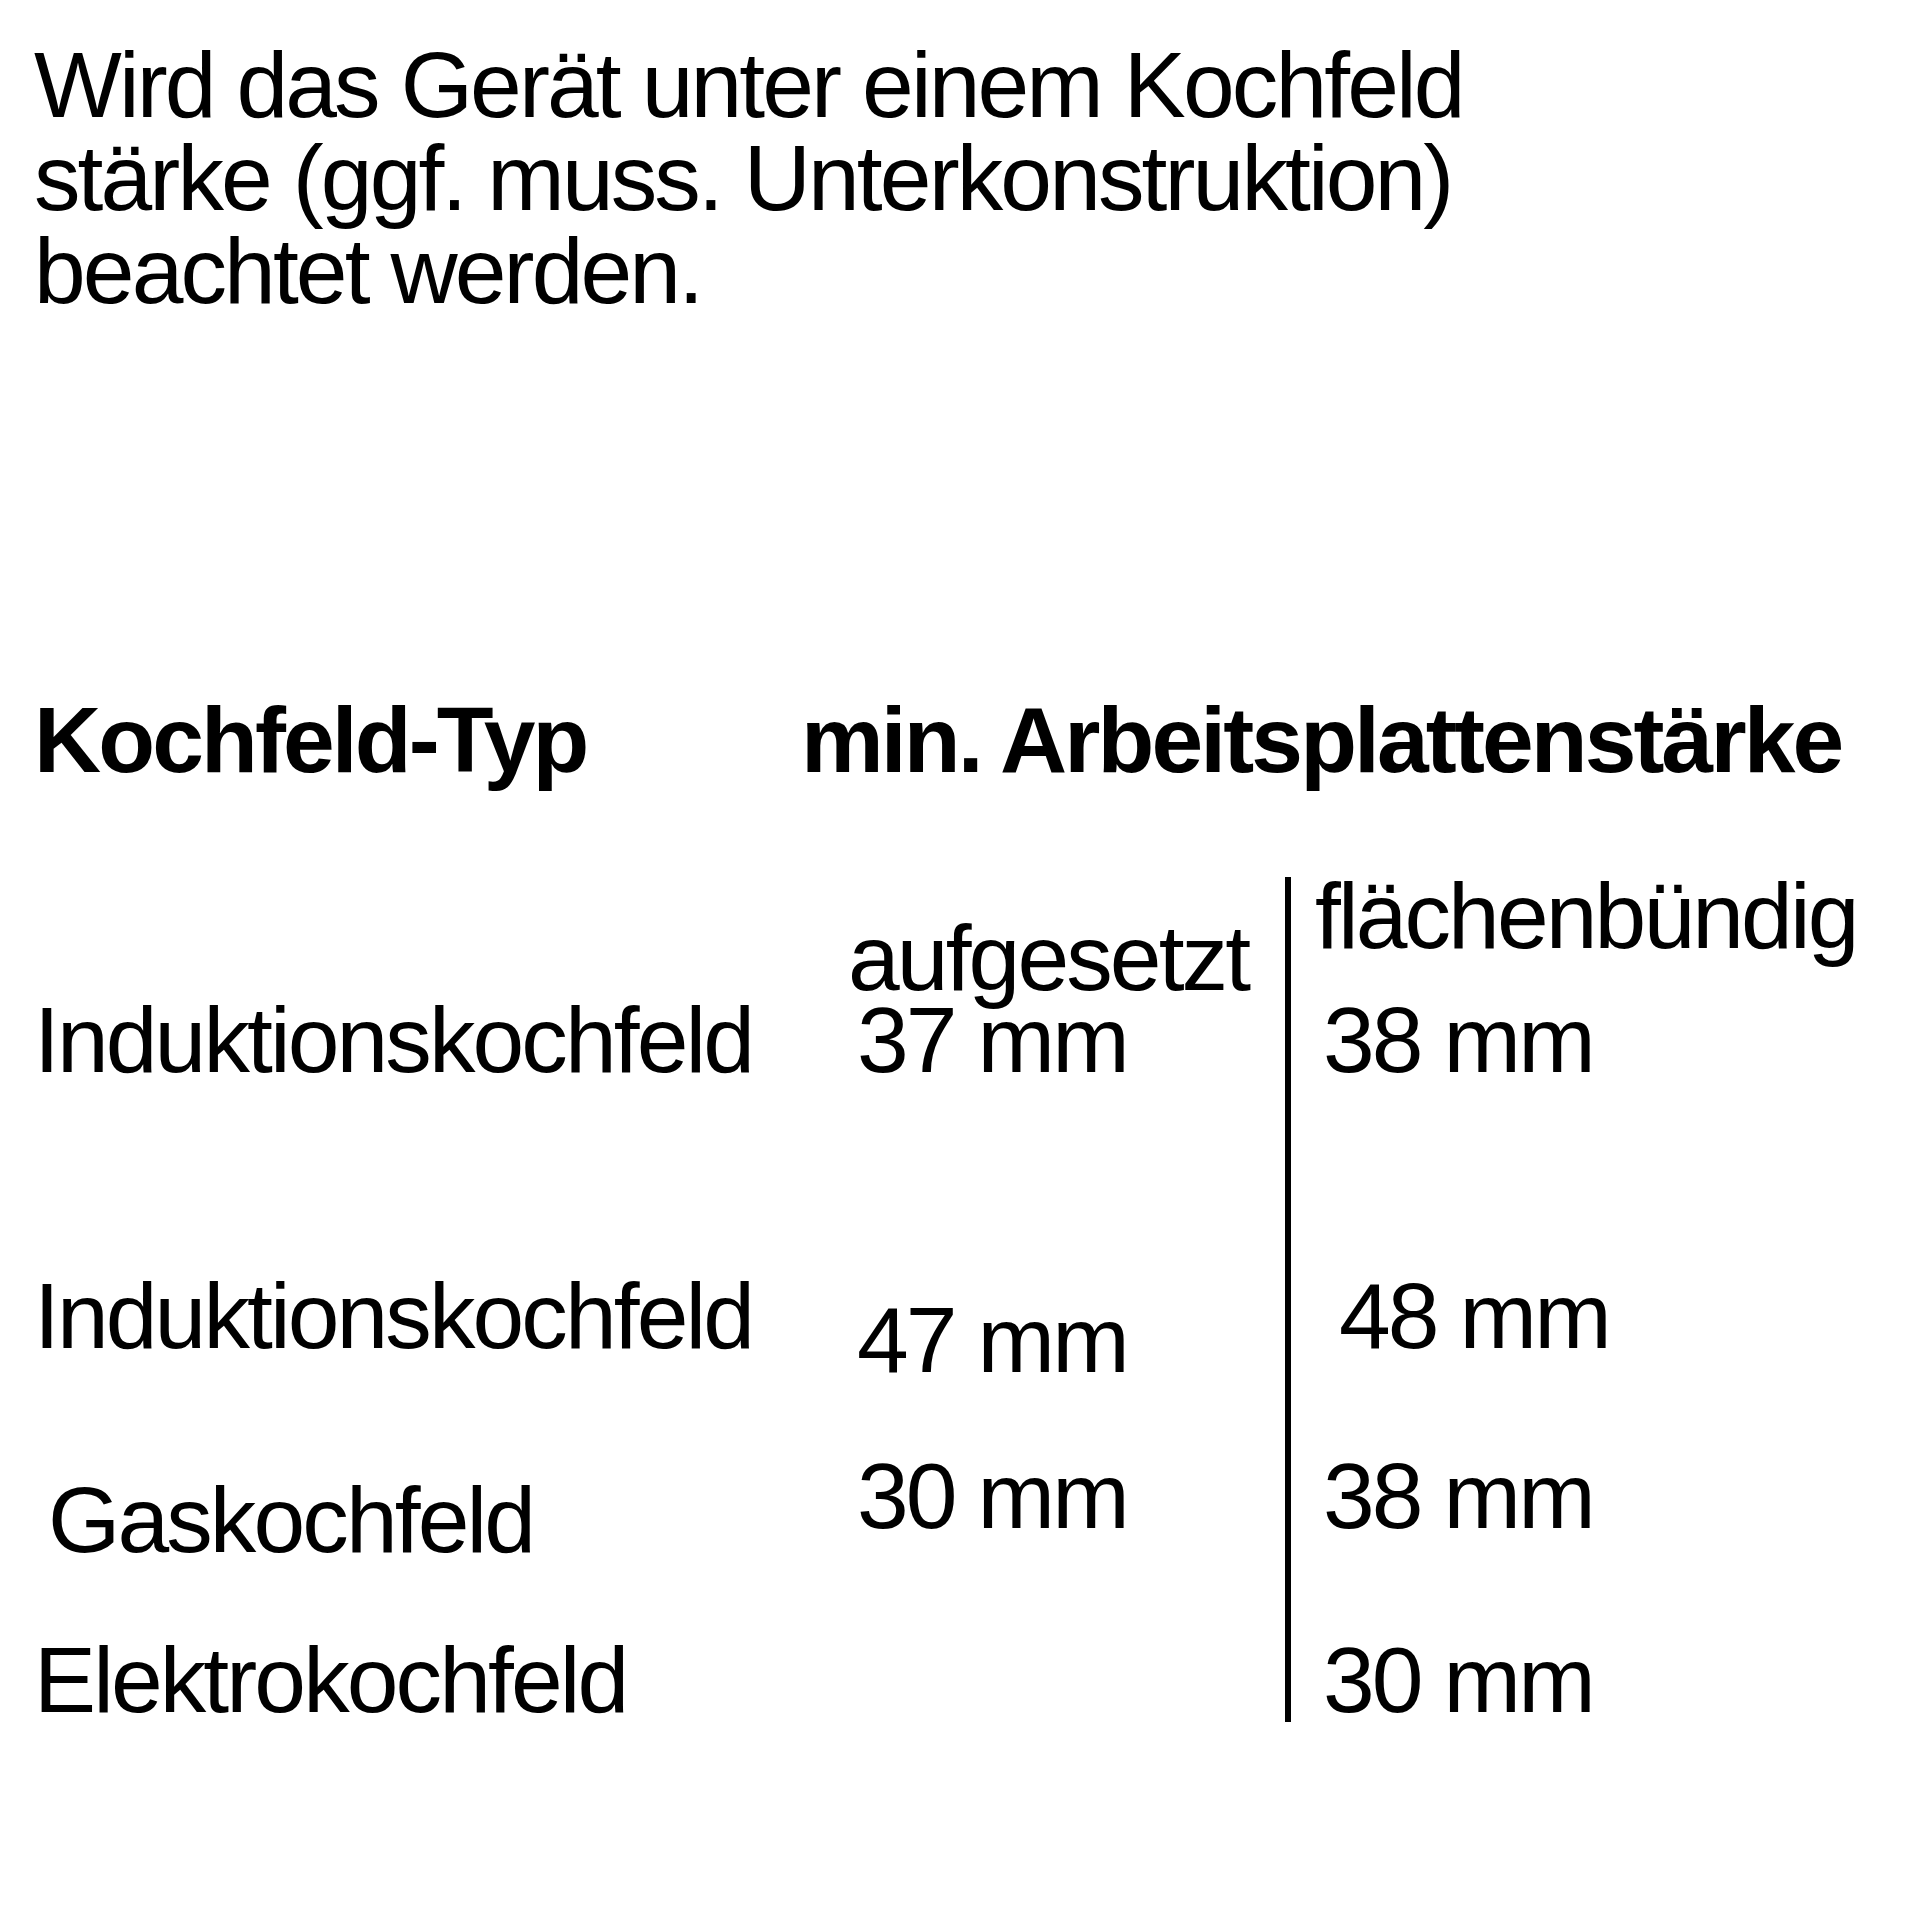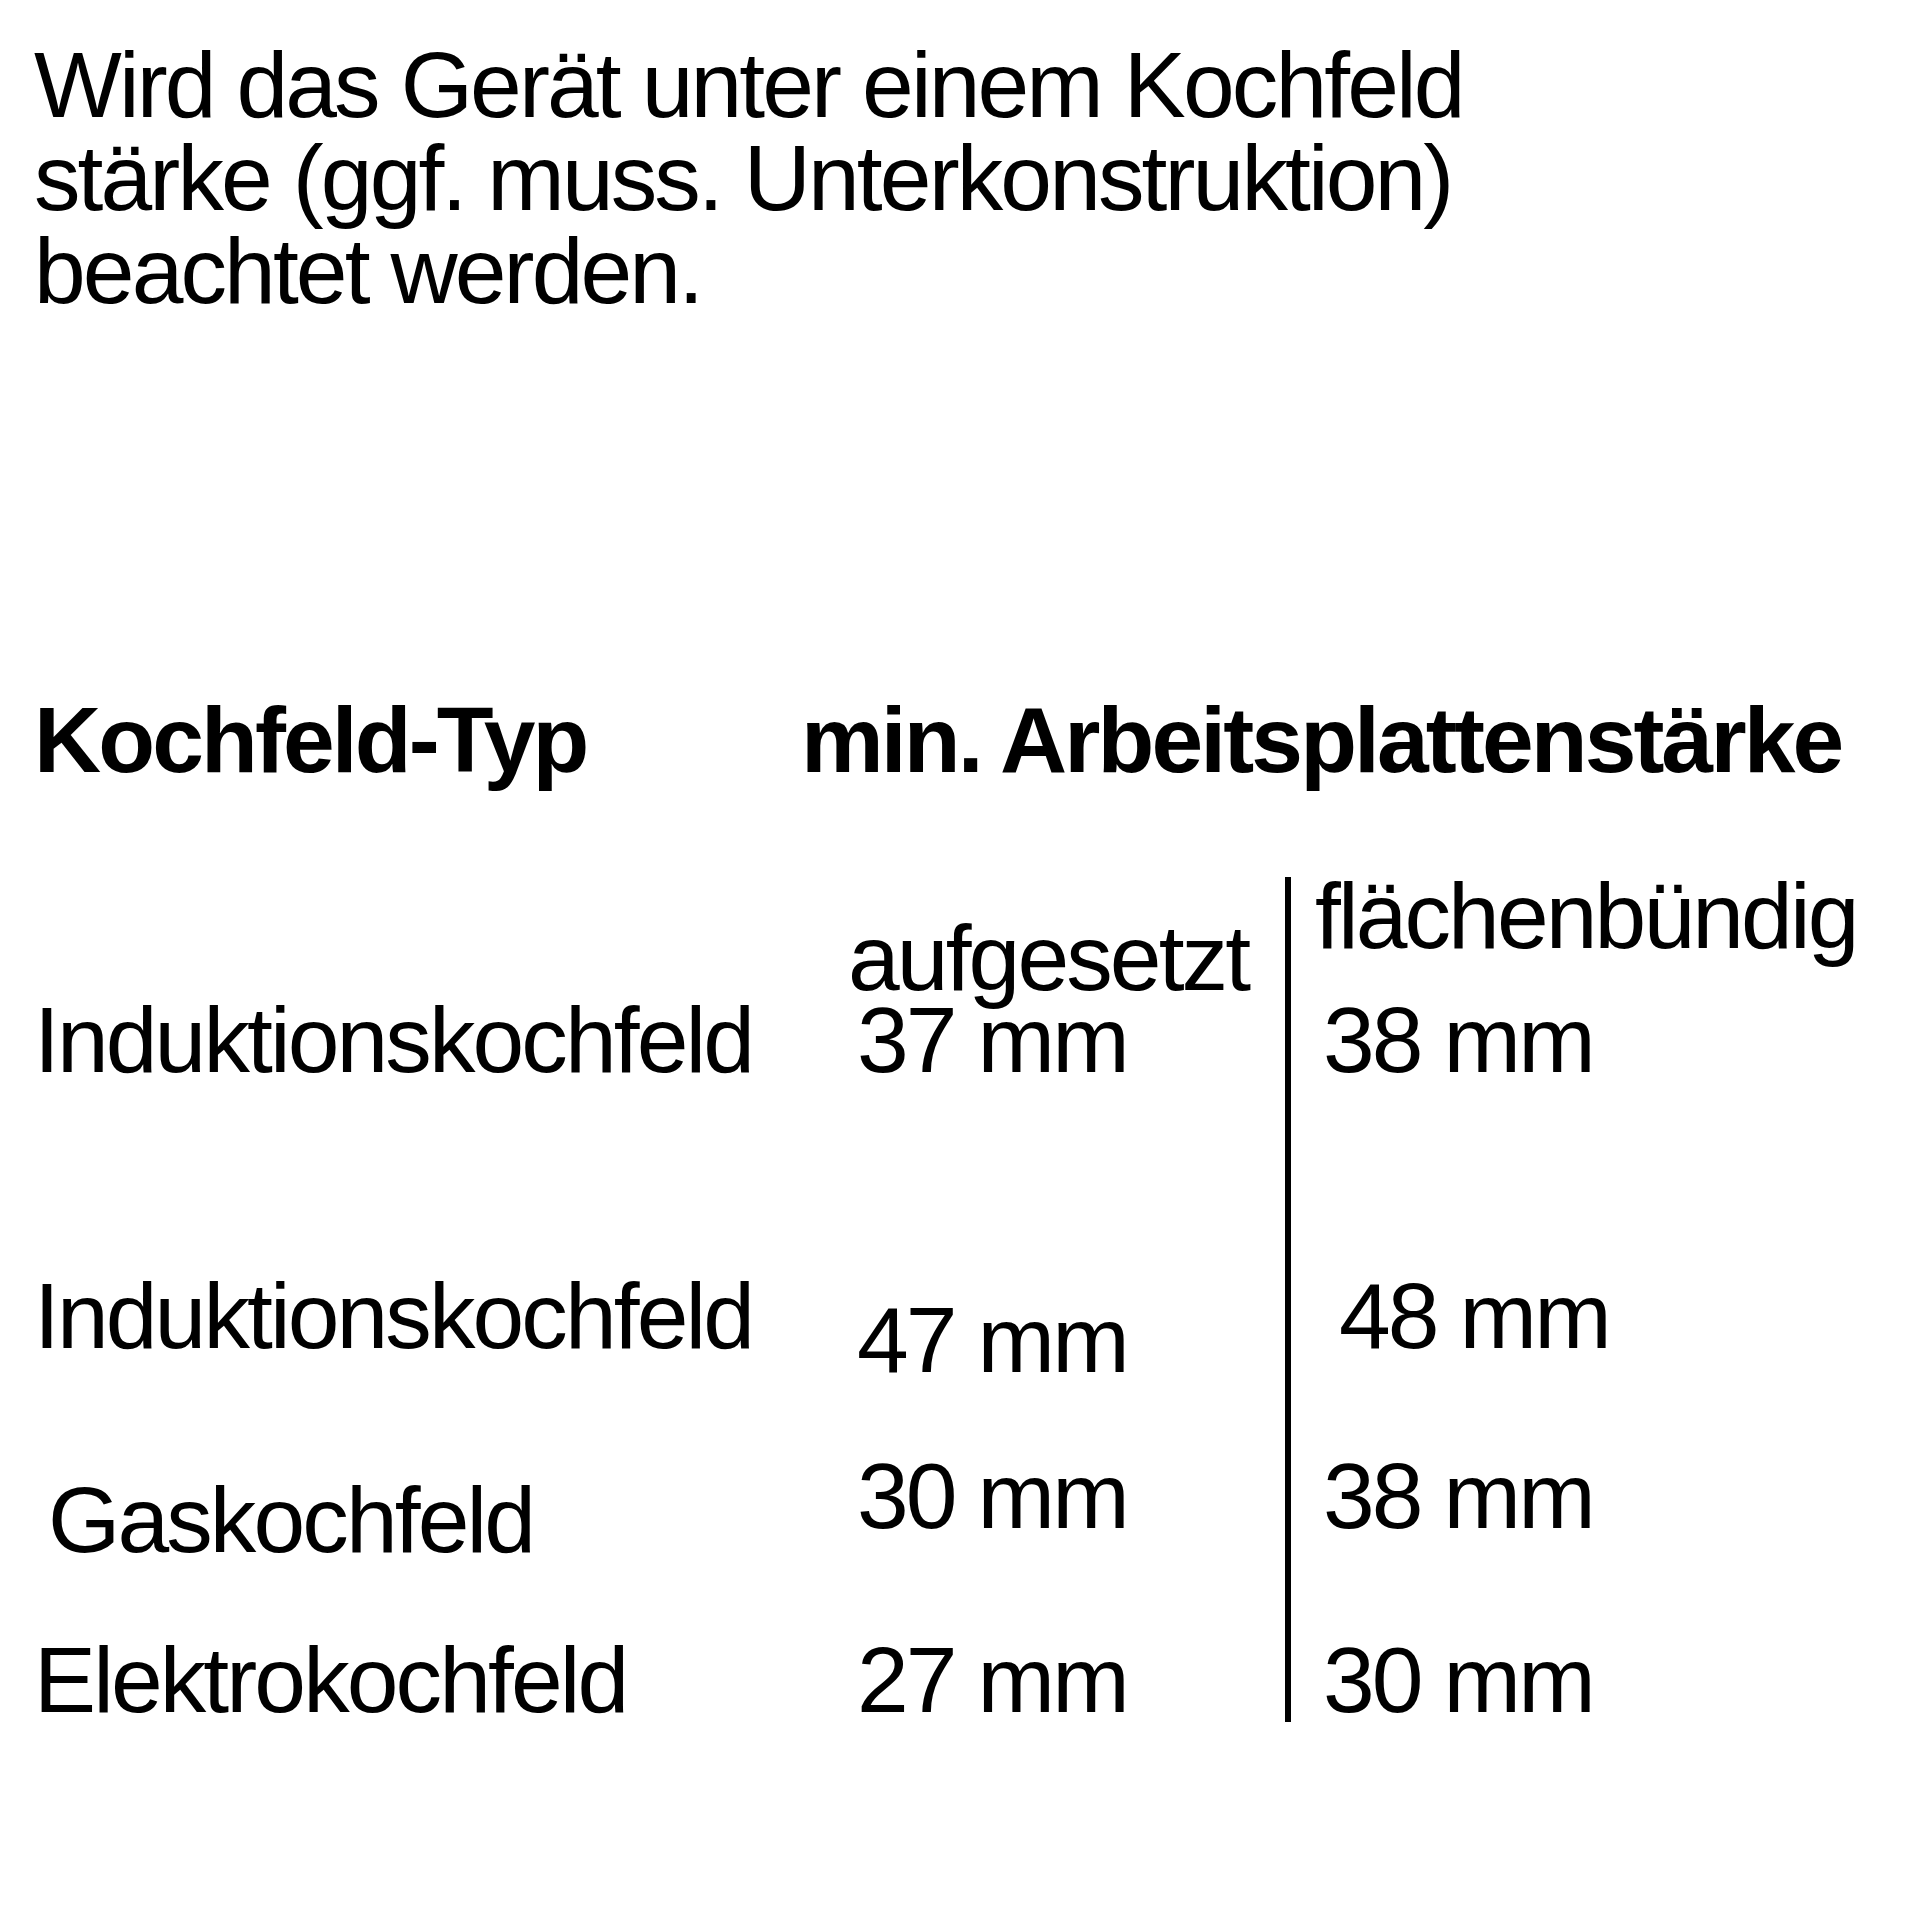--- a/index.html
+++ b/index.html
@@ -53,17 +53,16 @@
 
   <div class="txt" style="left:34px; top:1270px;">Induktionskochfeld</div>
   <div class="txt" style="left:857px; top:1270px;margin-top:24px;">47 mm</div>
   <div class="txt" style="left:1323px; top:1270px;margin-left:16px;">48 mm</div>
 
   <div class="txt" style="left:48px; top:1450px;margin-top:24px;">Gaskochfeld</div>
   <div class="txt" style="left:857px; top:1450px;">30 mm</div>
   <div class="txt" style="left:1323px; top:1450px;">38 mm</div>
 
   <div class="txt" style="left:34px; top:1634px;">Elektrokochfeld</div>
-  <div class="txt" style="left:857px; top:1634px;">27 mm</div>
   <div class="txt" style="left:1323px; top:1634px;">30 mm</div>
 
 </div>
 
 
 </body></html>

